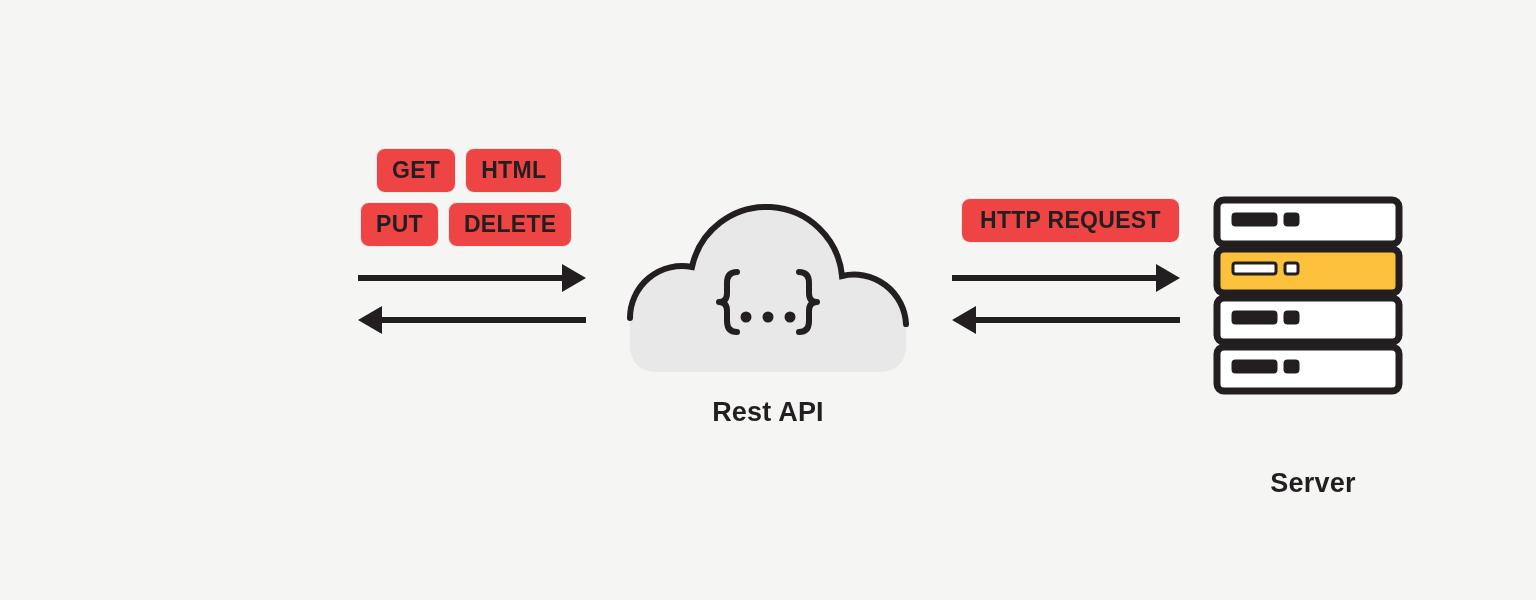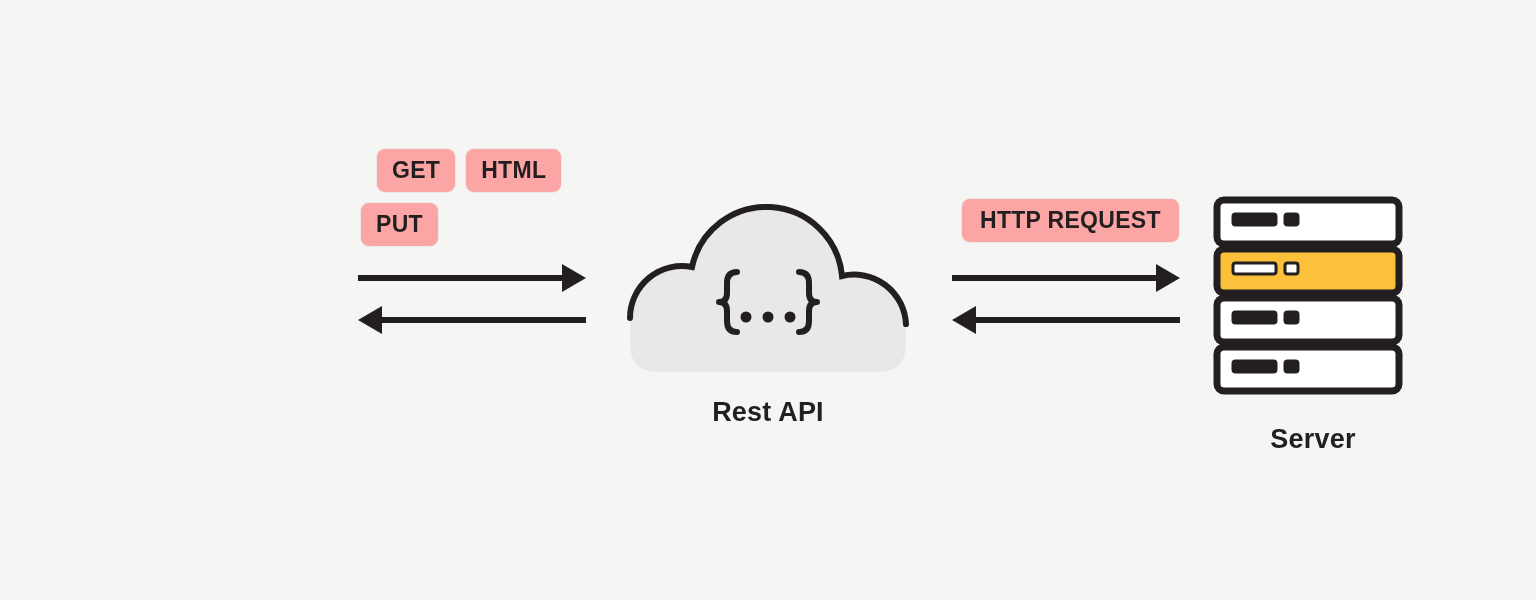--- a/index.html
+++ b/index.html
@@ -40,29 +40,29 @@
 
   
   #client-node { left: 77px; top: 186px; width: 240px; }
   #client-node .node-caption { margin-top: 18px; }
 
   
   #cloud-node { left: 620px; top: 196px; width: 296px; }
   #cloud-node .node-caption { margin-top: 12px; }
 
   
-  #server-node { left: 1195px; top: 196px; width: 236px; }
+  #server-node { left: 1195px; top: 196px; width: 236px; gap: 44px; }
   #server-node .node-caption { margin-top: 24px; }
 
   
   .badge {
     display: inline-flex;
     align-items: center;
     justify-content: center;
-    background: #fca5a5;
+    background: #ef4444;
     border: 1.6px solid #eceae8;
     border-radius: 9px;
     color: #231f20;
     font-weight: bold;
     font-size: 23px;
     letter-spacing: 0.3px;
     white-space: nowrap;
     box-sizing: border-box;
   }
 
@@ -115,20 +115,21 @@
 
 <div id="diagram-canvas">
 
 
   <div class="badge-row" id="badge-row-1">
     <span class="badge">GET</span>
     <span class="badge">HTML</span>
   </div>
   <div class="badge-row" id="badge-row-2">
     <span class="badge">PUT</span>
+    <span class="badge">DELETE</span>
   </div>
 
   <div class="arrow-group" id="arrows-left">
     <svg width="232" height="78" viewBox="0 0 232 78" xmlns="http://www.w3.org/2000/svg">
       <g>
         <line x1="2" y1="20" x2="212" y2="20" stroke="#231f20" stroke-width="6"></line>
         <path d="M 206 6 L 230 20 L 206 34 Z" fill="#231f20"></path>
       </g>
       <g>
         <line x1="20" y1="62" x2="230" y2="62" stroke="#231f20" stroke-width="6"></line>

